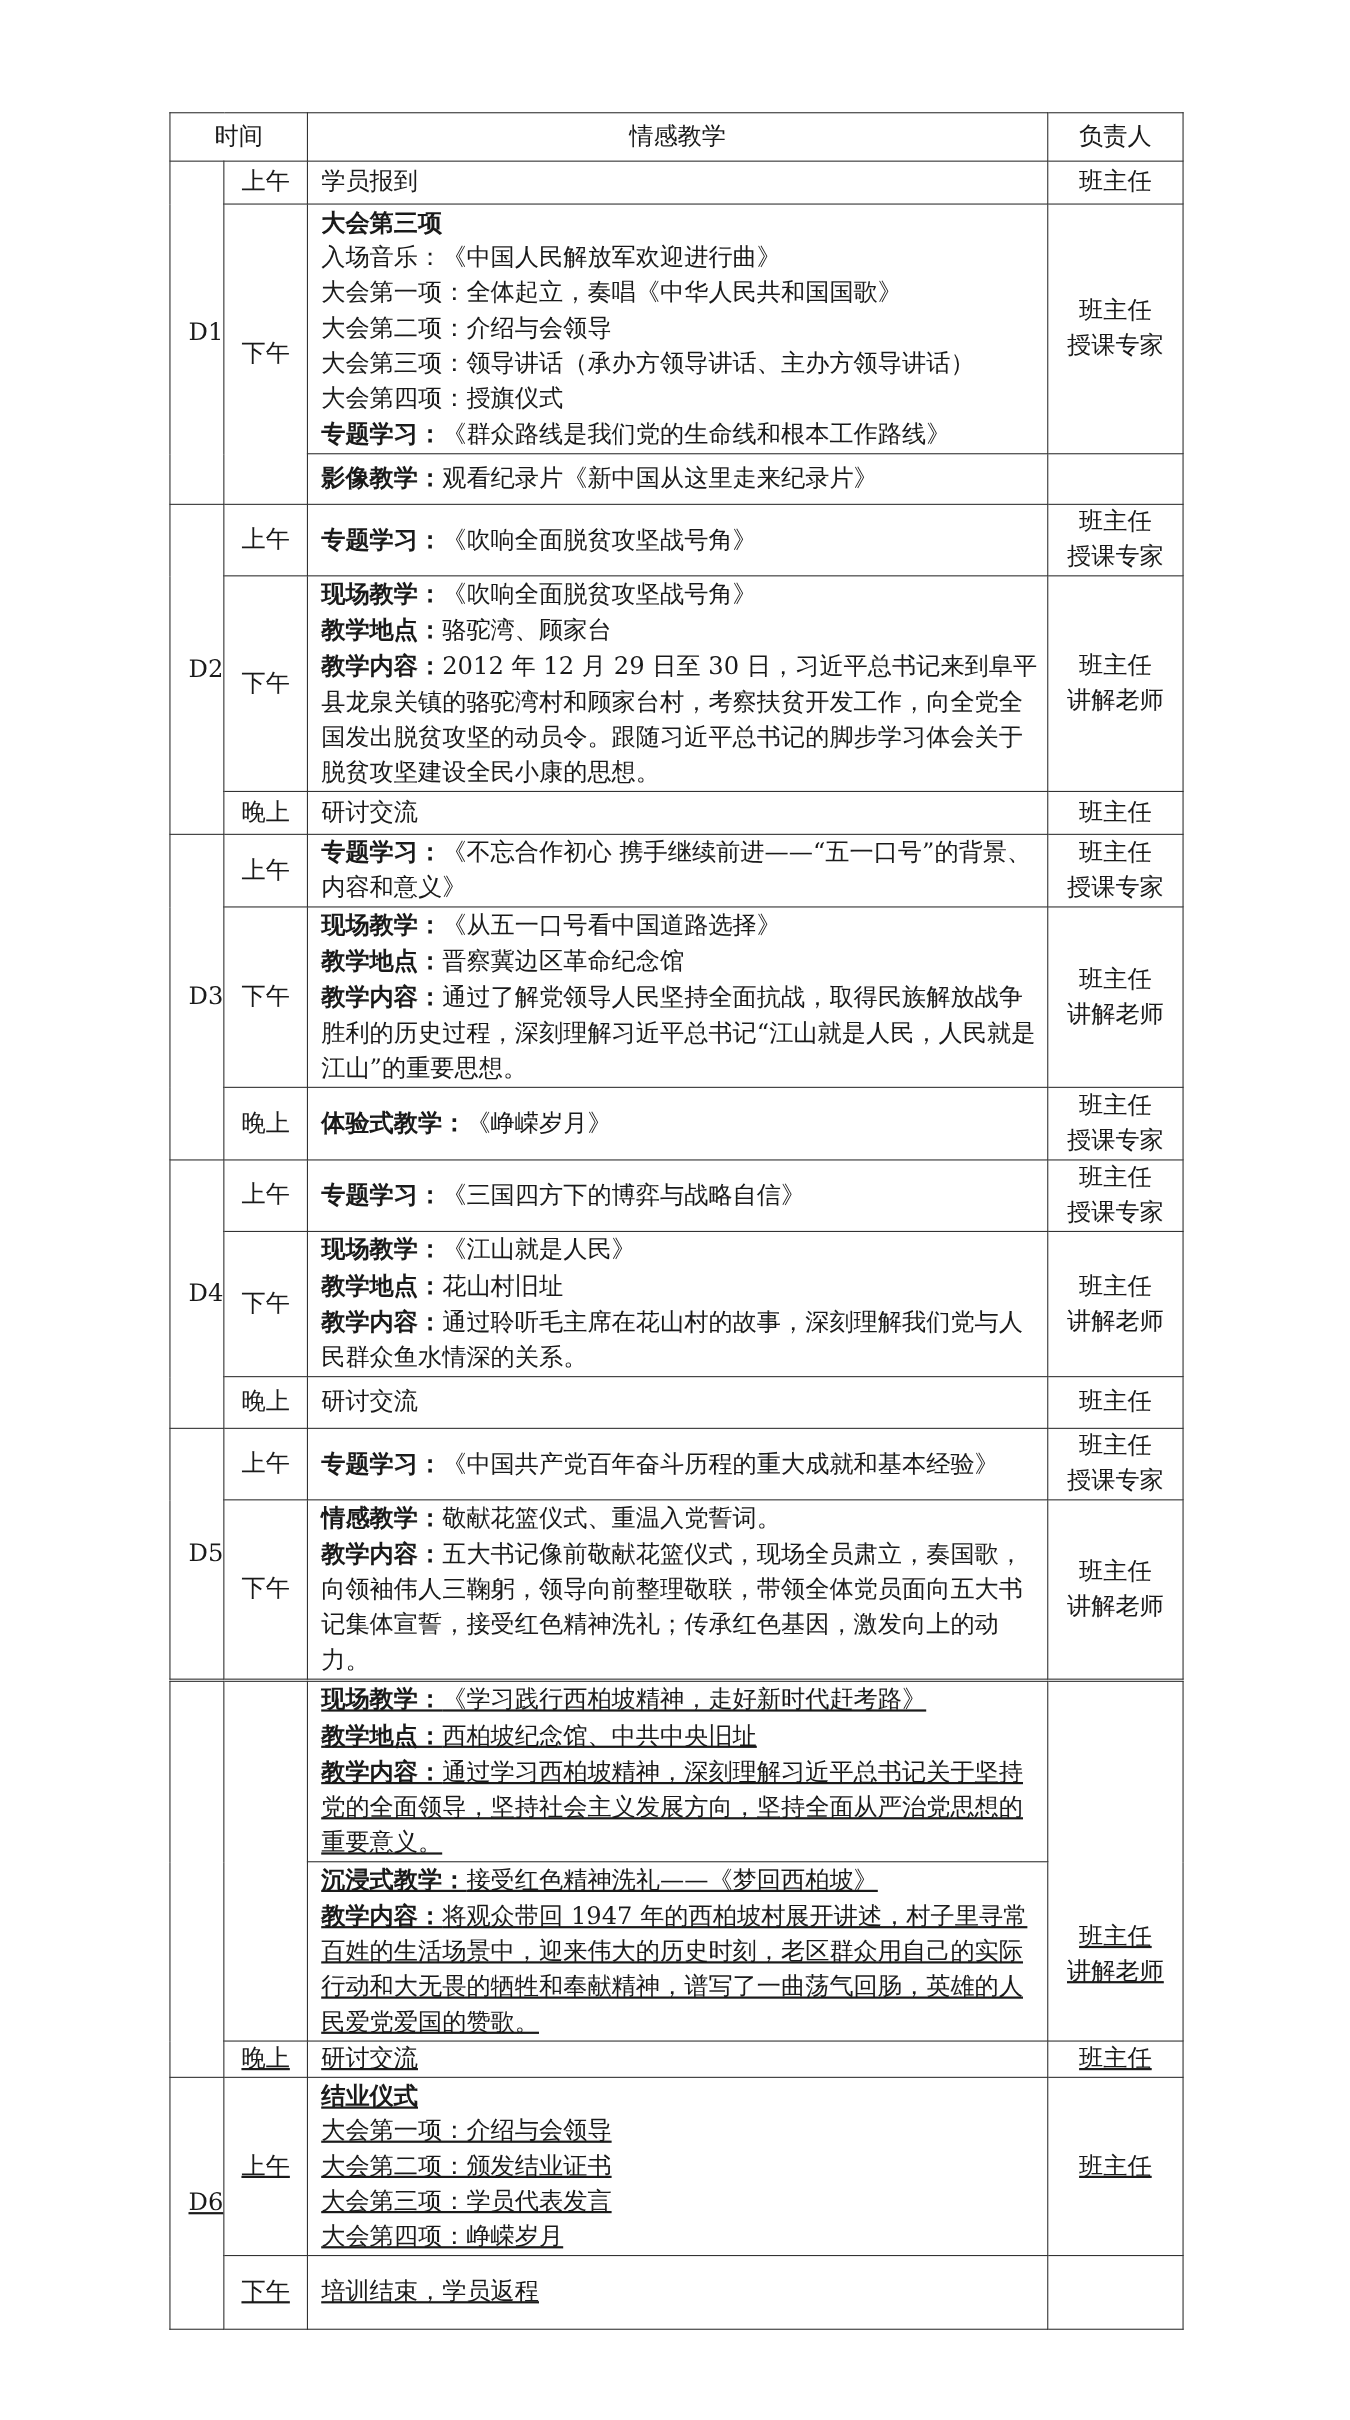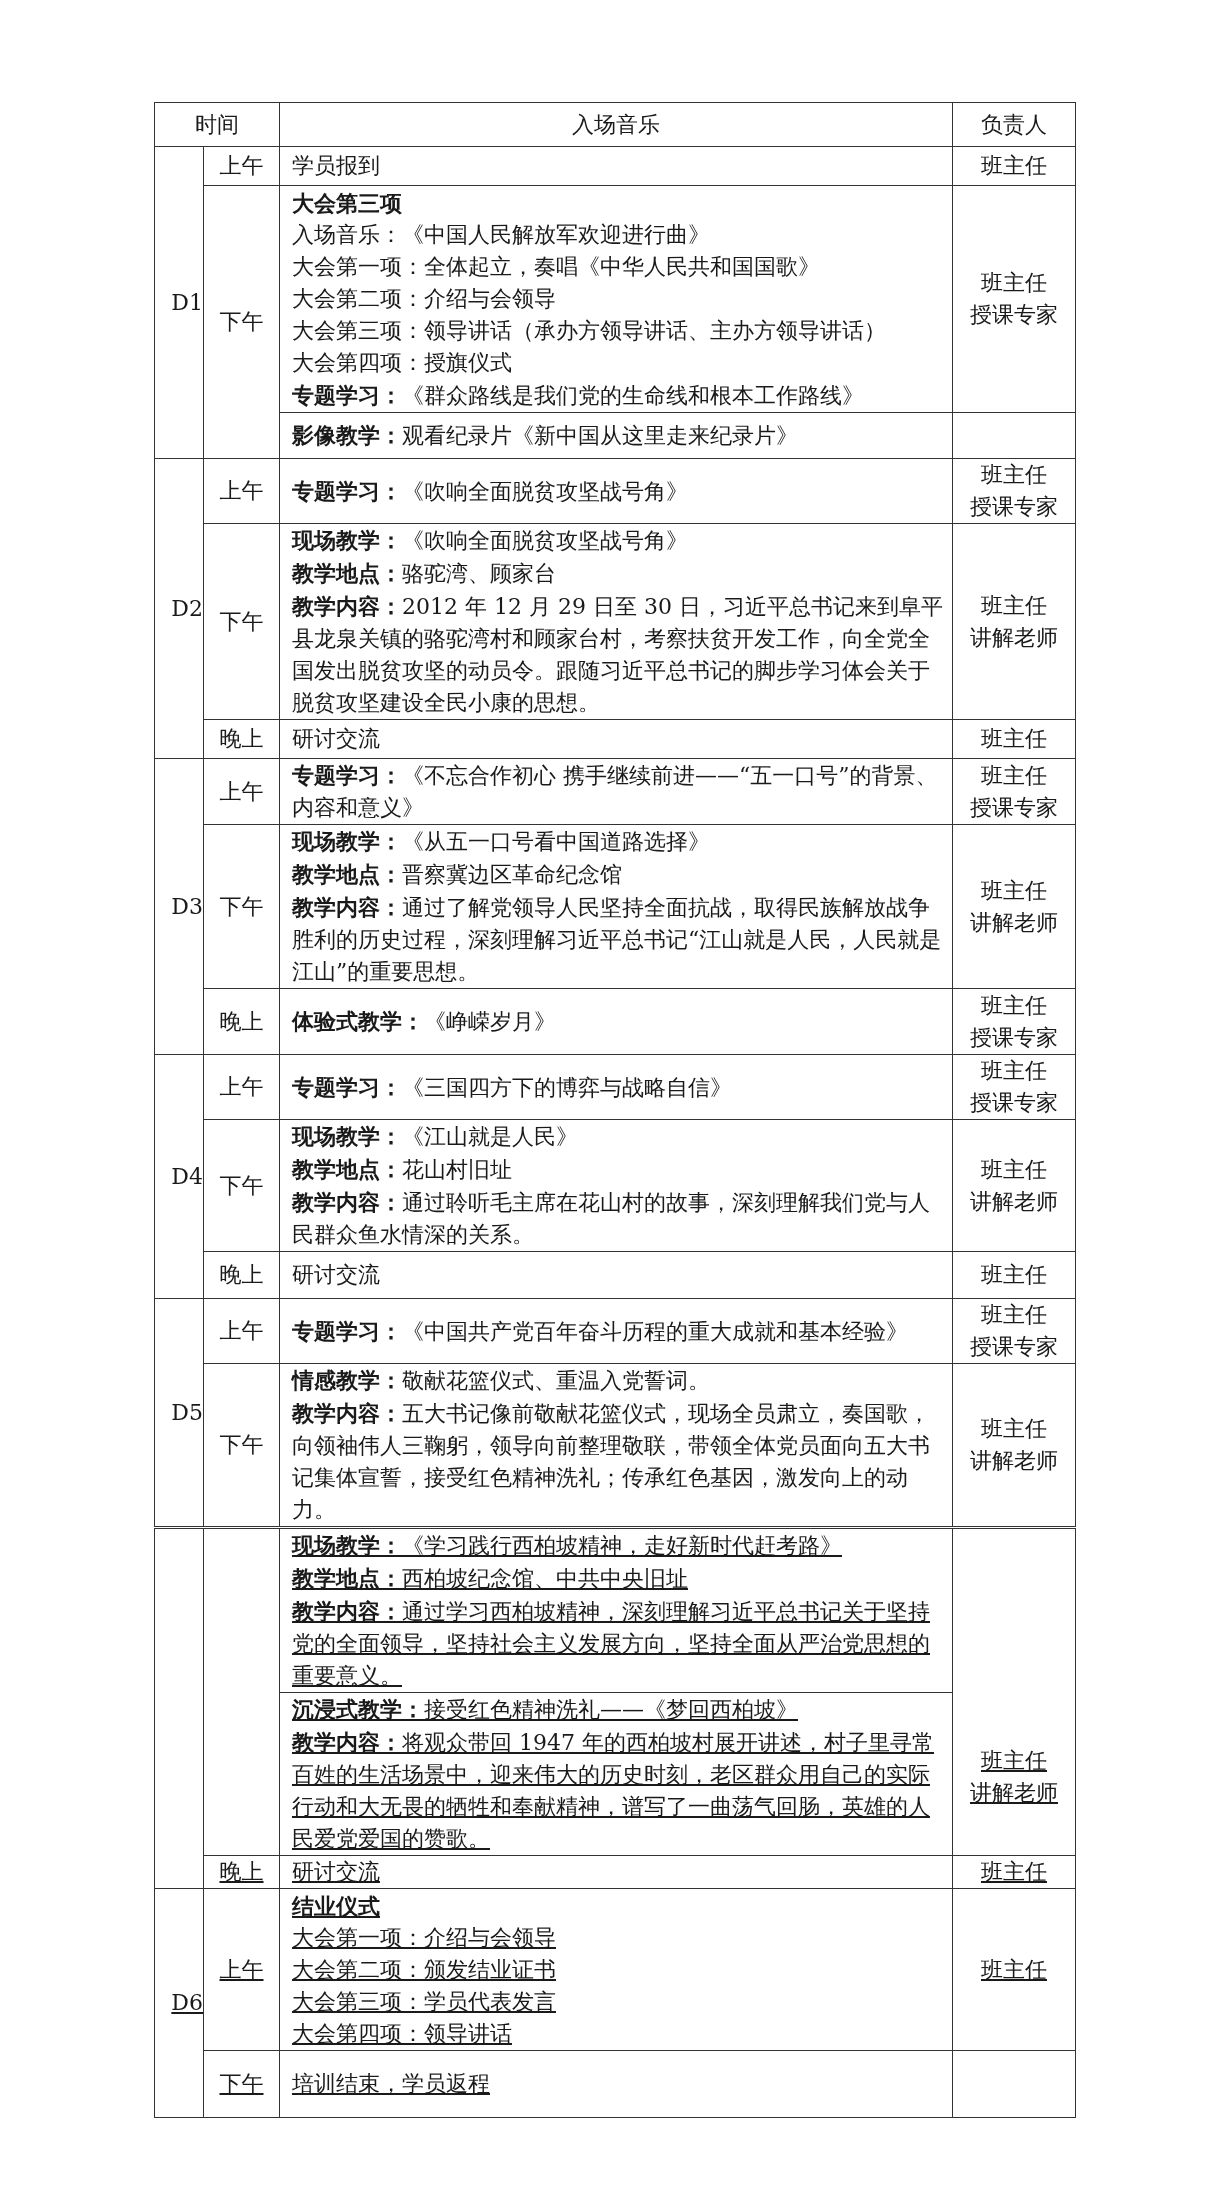--- a/index.html
+++ b/index.html
@@ -30,21 +30,21 @@
 <table class="sched t1">
   <colgroup>
       <col class="c-day">
       <col class="c-per">
       <col class="c-con">
       <col class="c-own">
     </colgroup>
   <tbody>
       <tr style="height:44px">
     <th colspan="2">时间</th>
-    <th>入场音乐</th>
+    <th>情感教学</th>
     <th>负责人</th>
   </tr>
 
   <tr style="height:39px">
     <td class="day" rowspan="3">D1</td>
     <td class="per">上午</td>
     <td class="con">学员报到</td>
     <td class="own">
           <span class="own-line">班主任</span>
         </td>
@@ -221,21 +221,21 @@
   </tr>
 
   <tr style="height:162px">
     <td class="day" rowspan="2">D6</td>
     <td class="per">上午</td>
     <td class="con">
       <span class="line b">结业仪式</span>
       <span class="line">大会第一项：介绍与会领导</span>
       <span class="line">大会第二项：颁发结业证书</span>
       <span class="line">大会第三项：学员代表发言</span>
-      <span class="line">大会第四项：领导讲话</span>
+      <span class="line">大会第四项：峥嵘岁月</span>
     </td>
     <td class="own">
           <span class="own-line">班主任</span>
         </td>
   </tr>
   <tr style="height:67px">
     <td class="per">下午</td>
     <td class="con">培训结束，学员返程</td>
     <td class="own"></td>
   </tr>

